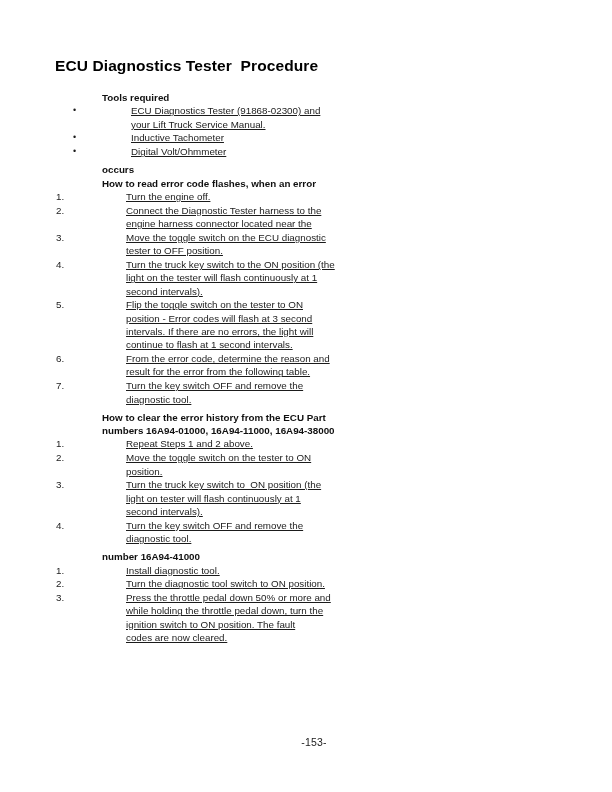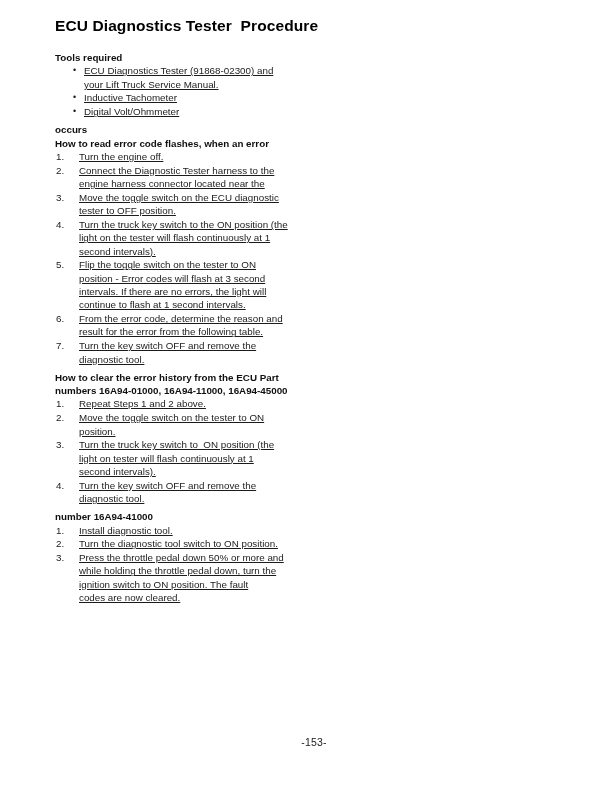--- a/index.html
+++ b/index.html
@@ -16,39 +16,40 @@
     color: #1b1b1b;
   }
   .page {
     position: absolute;
     top: 0;
     left: 0;
     width: 612px;
     height: 792px;
   }
   .content {
-    padding: 18px 0 0 55px;
+    padding: 58px 0 0 55px;
     width: 300px;
   }
   .title {
     margin: 0 0 17px 0;
     font-size: 15.5px;
     line-height: 16px;
     font-weight: bold;
     color: #000000;
     white-space: pre;
     letter-spacing: 0.1px;
   }
   section {
     margin: 0 0 5px 0;
   }
   .line {
     font-size: 9.8px;
     line-height: 13.3px;
     white-space: pre;
+    margin-left: 47px;
   }
   .heading .line {
     font-weight: bold;
     color: #101010;
   }
   .list {
     margin: 0;
   }
   .item {
     display: flex;
@@ -177,21 +178,21 @@
               <div class="text">
                 <div class="line">Turn the key switch OFF and remove the</div>
                 <div class="line">diagnostic tool.</div>
               </div>
             </div>
           </div>
         </section>
         <section>
           <div class="heading">
             <div class="line">How to clear the error history from the ECU Part</div>
-            <div class="line">numbers 16A94-01000, 16A94-11000, 16A94-45000</div>
+            <div class="line">numbers 16A94-01000, 16A94-11000, 16A94-38000</div>
           </div>
           <div class="list">
             <div class="item numbered">
               <div class="marker">1.</div>
               <div class="text">
                 <div class="line">Repeat Steps 1 and 2 above.</div>
               </div>
             </div>
             <div class="item numbered">
               <div class="marker">2.</div>

